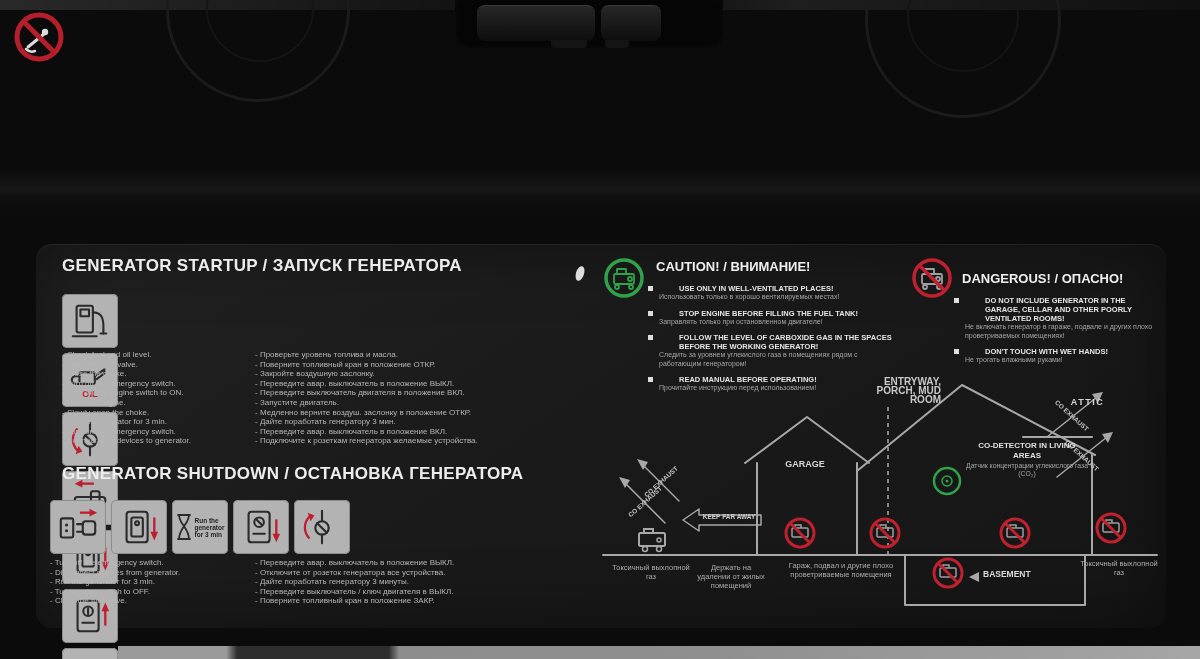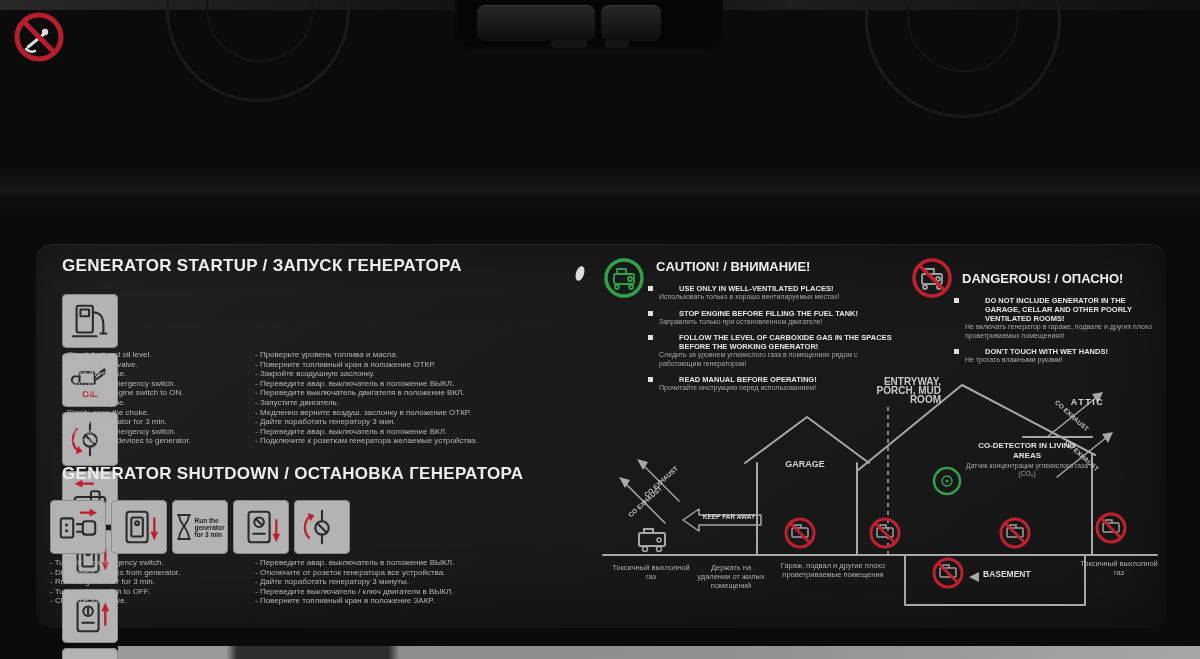--- a/index.html
+++ b/index.html
@@ -409,19 +409,19 @@
         <div style="font-size:6.8px;color:#a8a8a8;line-height:8px;margin-top:2px;">Датчик концентрации углекислого газа (CO₂)</div>
       </div>
       <div class="dlab" style="left:103px;top:138px;width:62px;text-align:center;font-size:6.5px;font-weight:bold;color:#cfcfcf;">KEEP FAR AWAY</div>
       <div class="coex" style="left:21px;top:123px;transform:rotate(-42deg);">CO EXHAUST</div>
       <div class="coex" style="left:37px;top:103px;transform:rotate(-42deg);">CO EXHAUST</div>
       <div class="coex" style="left:448px;top:37px;transform:rotate(42deg);">CO EXHAUST</div>
       <div class="coex" style="left:458px;top:77px;transform:rotate(42deg);">CO EXHAUST</div>
       <div class="dlab" style="left:388px;top:194px;width:72px;font-size:8.5px;font-weight:bold;color:#dcdcdc;">BASEMENT</div>
       <div class="cap" style="left:12px;top:188px;width:88px;">Токсичный выхлопной газ</div>
       <div class="cap" style="left:100px;top:188px;width:72px;">Держать на удалении от жилых помещений</div>
-      <div class="cap" style="left:178px;top:186px;width:120px;">Гараж, подвал и другие плохо проветриваемые помещения</div>
+      <div class="cap" style="left:186px;top:186px;width:120px;">Гараж, подвал и другие плохо проветриваемые помещения</div>
       <div class="cap" style="left:484px;top:184px;width:80px;">Токсичный выхлопной газ</div>
     </div>
   </div>
 
   <div class="abs floor"></div>
 </div>
 
 </body></html>

